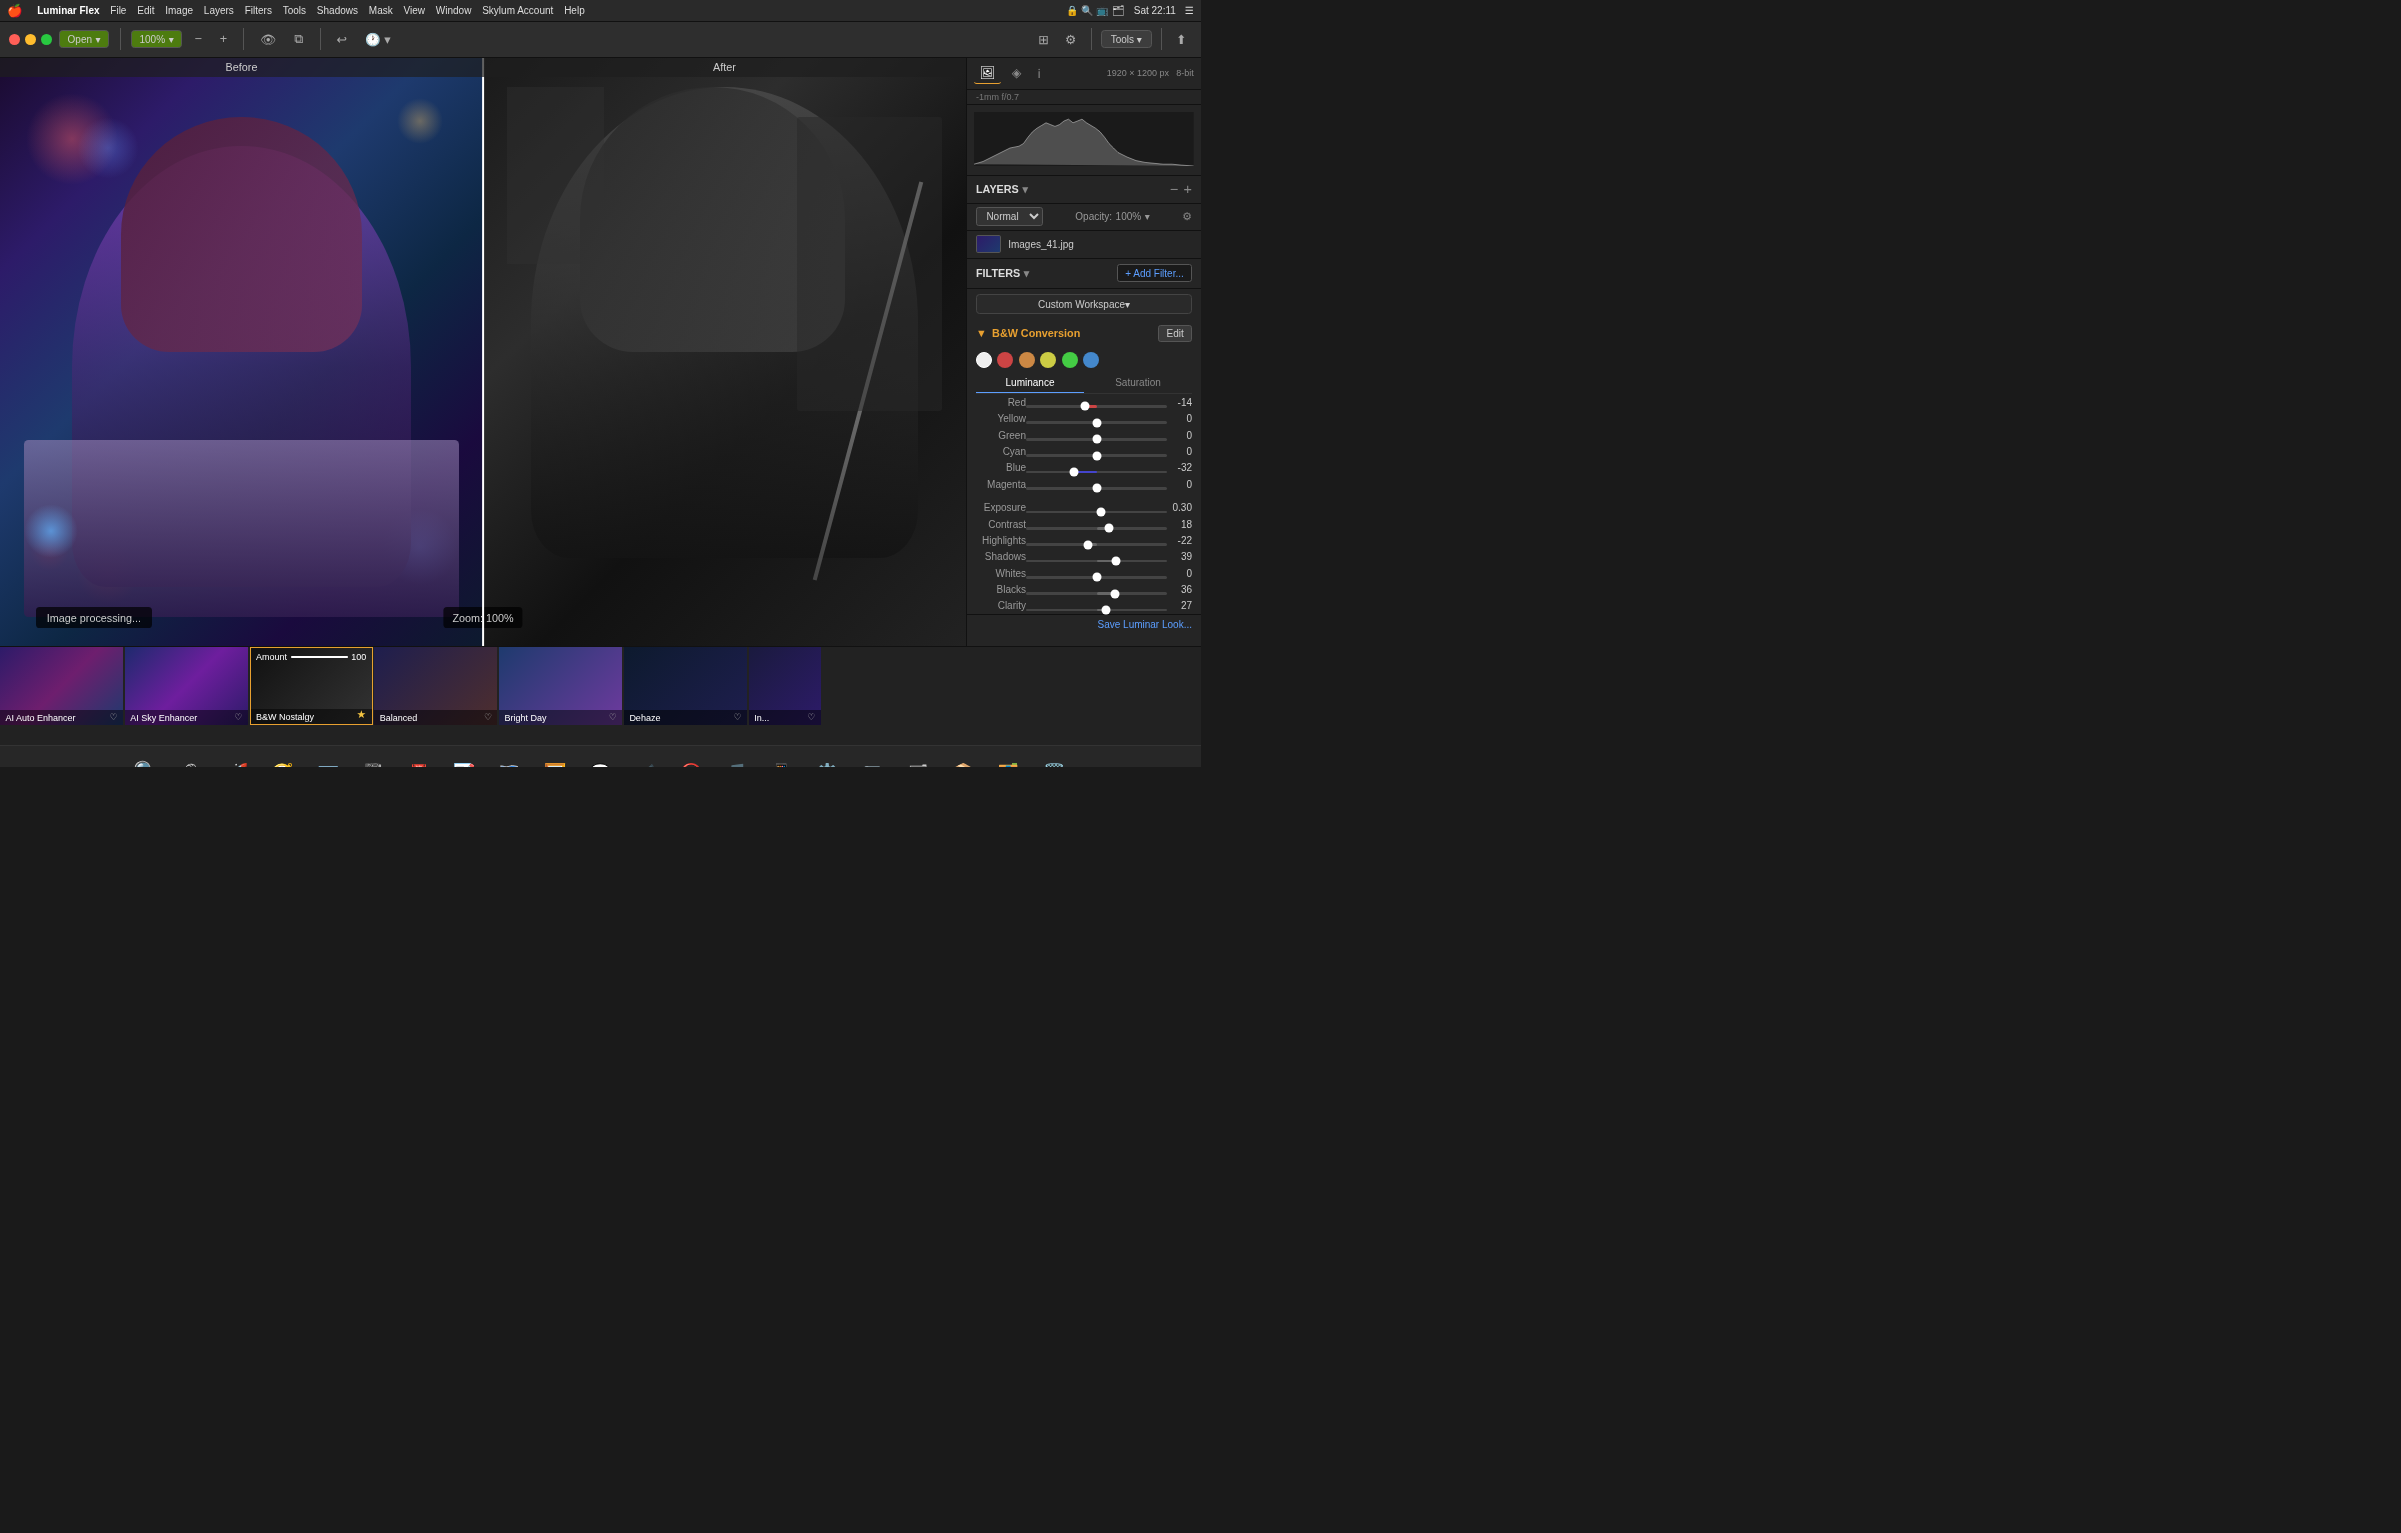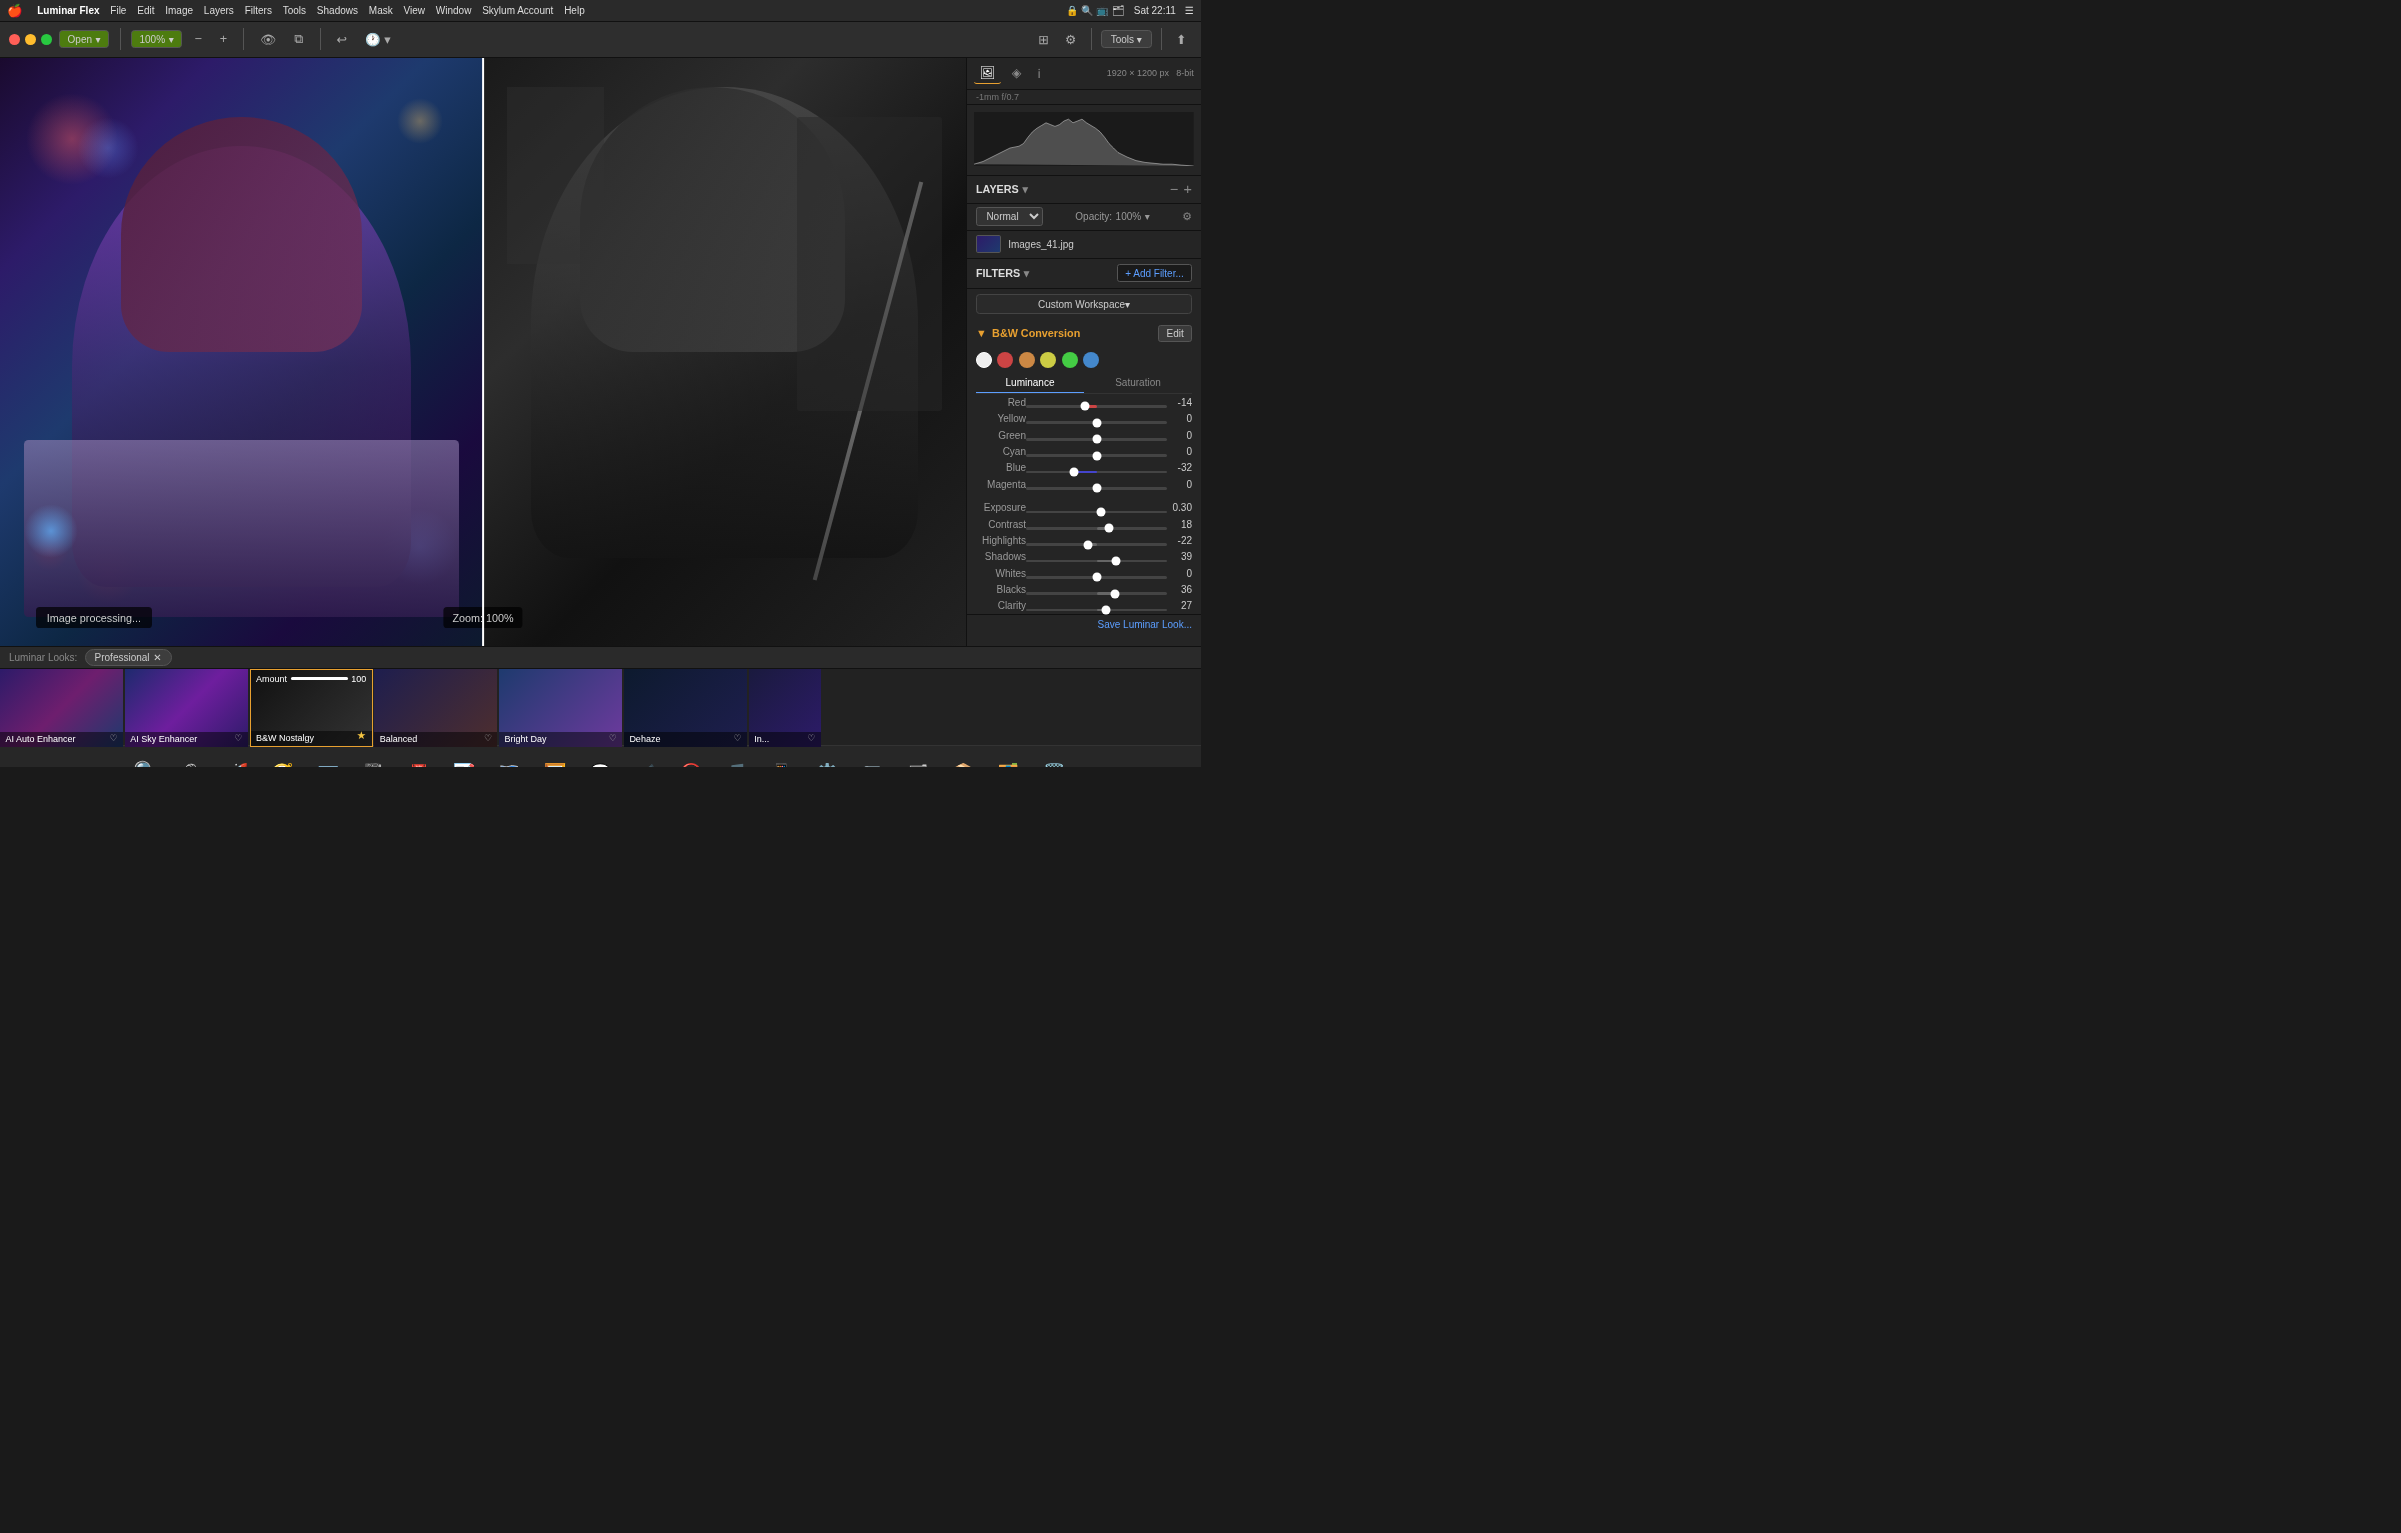--- a/index.html
+++ b/index.html
@@ -654,20 +654,24 @@
       <span> ▾</span>
     </button>
     <div class="toolbar-divider"></div>
     <button class="toolbar-icon-btn">⬆</button>
   </div>
 </div>
 
 <div class="main-layout">
 
   <div class="canvas-area">
+    <div class="before-after-labels">
+      <div class="before-label">Before</div>
+      <div class="after-label">After</div>
+    </div>
     <div class="canvas-image">
 
       <div class="canvas-before">
         <div class="before-canvas">
 
           <div class="bokeh-circle bokeh1" style="width:108px;height:108px;top:27px;left:18px;"></div>
           <div class="bokeh-circle bokeh2" style="width:72px;height:72px;top:54px;left:72px;"></div>
           <div class="bokeh-circle bokeh3" style="width:54px;height:54px;top:36px;right:36px;"></div>
           <div class="bokeh-circle bokeh4" style="width:45px;height:45px;bottom:72px;left:27px;"></div>
           <div class="bokeh-circle bokeh4" style="width:72px;height:72px;bottom:36px;left:72px;"></div>
@@ -919,27 +923,20 @@
           </div>
         </div>
       </div>
 
       <div class="save-looks-btn">Save Luminar Look...</div>
     </div>
   </div>
 </div>
 
 <div class="bottom-strip">
-  <div class="looks-bar">
-    <span class="looks-label">Luminar Looks:</span>
-    <button class="looks-category-btn">
-      <span>Professional</span>
-      <span>✕</span>
-    </button>
-  </div>
   <div class="looks-strip">
 
     <div class="look-item">
       <div class="look-thumb" style="background:linear-gradient(135deg,#2d1b69,#6e1e6e,#1e3a6e);"></div>
       <span class="look-label">AI Auto Enhancer</span>
       <span class="look-heart">♡</span>
     </div>
 
     <div class="look-item">
       <div class="look-thumb" style="background:linear-gradient(135deg,#1e2a6e,#6e1e9e,#2d1b69);"></div>

